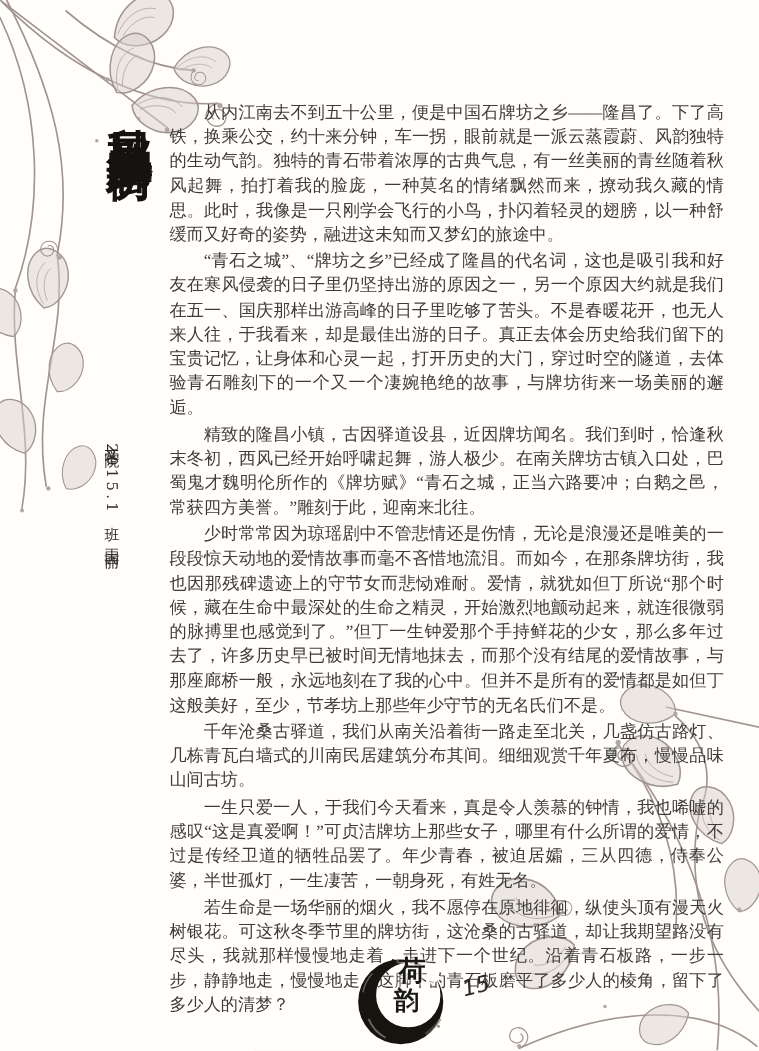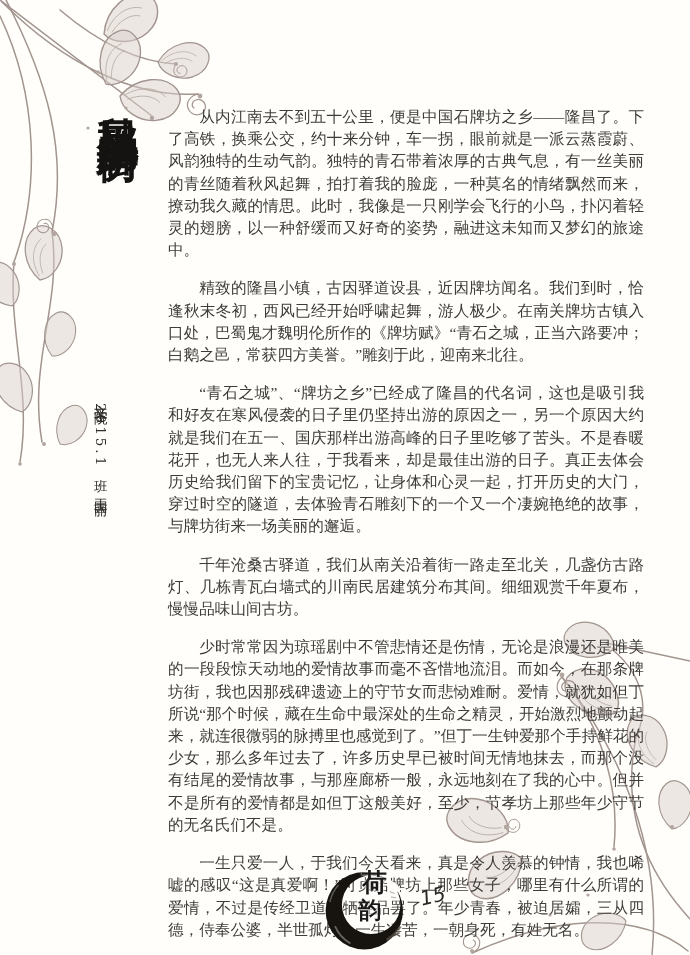--- a/index.html
+++ b/index.html
@@ -41,21 +41,21 @@
     writing-mode:vertical-rl;
     font-family:"DejaVu Serif","Liberation Serif",serif;
     font-size:13.5px;color:#2e2b29;letter-spacing:3px;line-height:1.2;
   }
   
   .article{
     position:absolute;left:152px;top:90px;width:508px;
     color:#3e3c3a;
   }
   .article p{
-    margin:16px;text-indent:2em;text-align:justify;
+    margin:2px;text-indent:2em;text-align:justify;
     font-size:15.6px;line-height:22.2px;
     font-family:"Liberation Serif","DejaVu Serif",serif;
   }
   
   .footer{position:absolute;left:316px;top:866px;width:160px;height:85px;}
   .enso{position:absolute;left:0;top:0;}
   .logo-char{
     position:absolute;color:var(--ink-color);
     font-family:"DejaVu Serif","Liberation Serif",serif;font-weight:700;
     text-shadow:0 0 3px #fff,0 0 2px #fff;
@@ -164,24 +164,24 @@
       <circle cx="140" cy="300" r="1.6"></circle>
     </g>
   </svg>
 
   <div class="title">秋日里的牌坊街</div>
 
   <div class="byline">文学院2015.1班　王国丽</div>
 
   <div class="article">
       <p>从内江南去不到五十公里，便是中国石牌坊之乡——隆昌了。下了高铁，换乘公交，约十来分钟，车一拐，眼前就是一派云蒸霞蔚、风韵独特的生动气韵。独特的青石带着浓厚的古典气息，有一丝美丽的青丝随着秋风起舞，拍打着我的脸庞，一种莫名的情绪飘然而来，撩动我久藏的情思。此时，我像是一只刚学会飞行的小鸟，扑闪着轻灵的翅膀，以一种舒缓而又好奇的姿势，融进这未知而又梦幻的旅途中。</p>
+      <p>“青石之城”、“牌坊之乡”已经成了隆昌的代名词，这也是吸引我和好友在寒风侵袭的日子里仍坚持出游的原因之一，另一个原因大约就是我们在五一、国庆那样出游高峰的日子里吃够了苦头。不是春暖花开，也无人来人往，于我看来，却是最佳出游的日子。真正去体会历史给我们留下的宝贵记忆，让身体和心灵一起，打开历史的大门，穿过时空的隧道，去体验青石雕刻下的一个又一个凄婉艳绝的故事，与牌坊街来一场美丽的邂逅。</p>
       <p>精致的隆昌小镇，古因驿道设县，近因牌坊闻名。我们到时，恰逢秋末冬初，西风已经开始呼啸起舞，游人极少。在南关牌坊古镇入口处，巴蜀鬼才魏明伦所作的《牌坊赋》“青石之城，正当六路要冲；白鹅之邑，常获四方美誉。”雕刻于此，迎南来北往。</p>
-      <p>“青石之城”、“牌坊之乡”已经成了隆昌的代名词，这也是吸引我和好友在寒风侵袭的日子里仍坚持出游的原因之一，另一个原因大约就是我们在五一、国庆那样出游高峰的日子里吃够了苦头。不是春暖花开，也无人来人往，于我看来，却是最佳出游的日子。真正去体会历史给我们留下的宝贵记忆，让身体和心灵一起，打开历史的大门，穿过时空的隧道，去体验青石雕刻下的一个又一个凄婉艳绝的故事，与牌坊街来一场美丽的邂逅。</p>
+      <p>少时常常因为琼瑶剧中不管悲情还是伤情，无论是浪漫还是唯美的一段段惊天动地的爱情故事而毫不吝惜地流泪。而如今，在那条牌坊街，我也因那残碑遗迹上的守节女而悲恸难耐。爱情，就犹如但丁所说“那个时候，藏在生命中最深处的生命之精灵，开始激烈地颤动起来，就连很微弱的脉搏里也感觉到了。”但丁一生钟爱那个手持鲜花的少女，那么多年过去了，许多历史早已被时间无情地抹去，而那个没有结尾的爱情故事，与那座廊桥一般，永远地刻在了我的心中。但并不是所有的爱情都是如但丁这般美好，至少，节孝坊上那些年少守节的无名氏们不是。</p>
       <p>千年沧桑古驿道，我们从南关沿着街一路走至北关，几盏仿古路灯、几栋青瓦白墙式的川南民居建筑分布其间。细细观赏千年夏布，慢慢品味山间古坊。</p>
-      <p>少时常常因为琼瑶剧中不管悲情还是伤情，无论是浪漫还是唯美的一段段惊天动地的爱情故事而毫不吝惜地流泪。而如今，在那条牌坊街，我也因那残碑遗迹上的守节女而悲恸难耐。爱情，就犹如但丁所说“那个时候，藏在生命中最深处的生命之精灵，开始激烈地颤动起来，就连很微弱的脉搏里也感觉到了。”但丁一生钟爱那个手持鲜花的少女，那么多年过去了，许多历史早已被时间无情地抹去，而那个没有结尾的爱情故事，与那座廊桥一般，永远地刻在了我的心中。但并不是所有的爱情都是如但丁这般美好，至少，节孝坊上那些年少守节的无名氏们不是。</p>
       <p>一生只爱一人，于我们今天看来，真是令人羡慕的钟情，我也唏嘘的感叹“这是真爱啊！”可贞洁牌坊上那些女子，哪里有什么所谓的爱情，不过是传经卫道的牺牲品罢了。年少青春，被迫居孀，三从四德，侍奉公婆，半世孤灯，一生凄苦，一朝身死，有姓无名。</p>
       <p>若生命是一场华丽的烟火，我不愿停在原地徘徊，纵使头顶有漫天火树银花。可这秋冬季节里的牌坊街，这沧桑的古驿道，却让我期望路没有尽头，我就那样慢慢地走着，走进下一个世纪。沿着青石板路，一步一步，静静地走，慢慢地走。这脚下的青石板磨平了多少人的棱角，留下了多少人的清梦？</p>
     </div>
 
   <div class="footer">
     <svg class="enso" width="100" height="86" viewBox="0 0 100 100" xmlns="http://www.w3.org/2000/svg">
       <path fill="#17140f" fill-rule="evenodd" d="M48,7 a45,45 0 1 0 0,90 a45,45 0 1 0 0,-90 Z
                M56,11 a34,34 0 1 0 0,68 a34,34 0 1 0 0,-68 Z"></path>
       <path d="M70,9 L92,27 L80,34 Z" fill="#fffefa"></path>
       <path d="M14,70 a40,40 0 0 0 18,20" fill="none" stroke="#fffefa" stroke-opacity=".35" stroke-width="2"></path>

